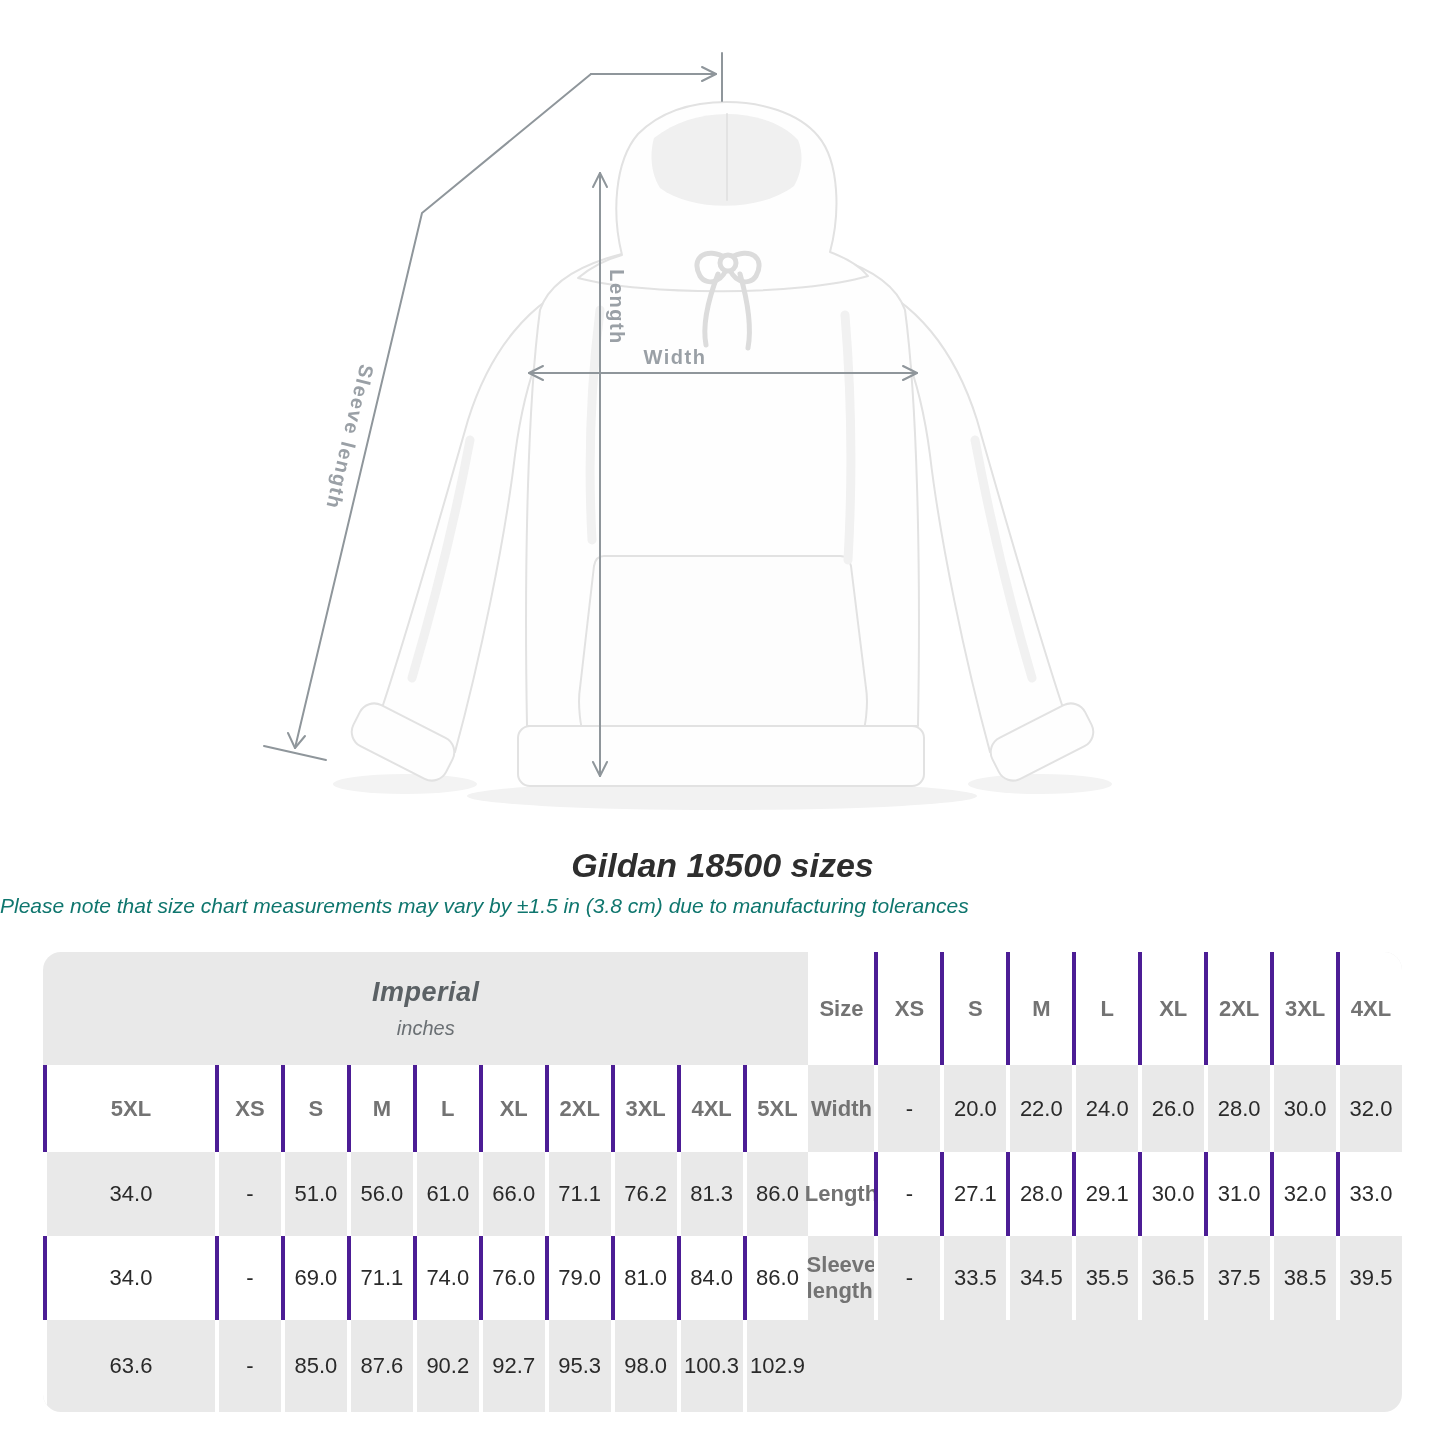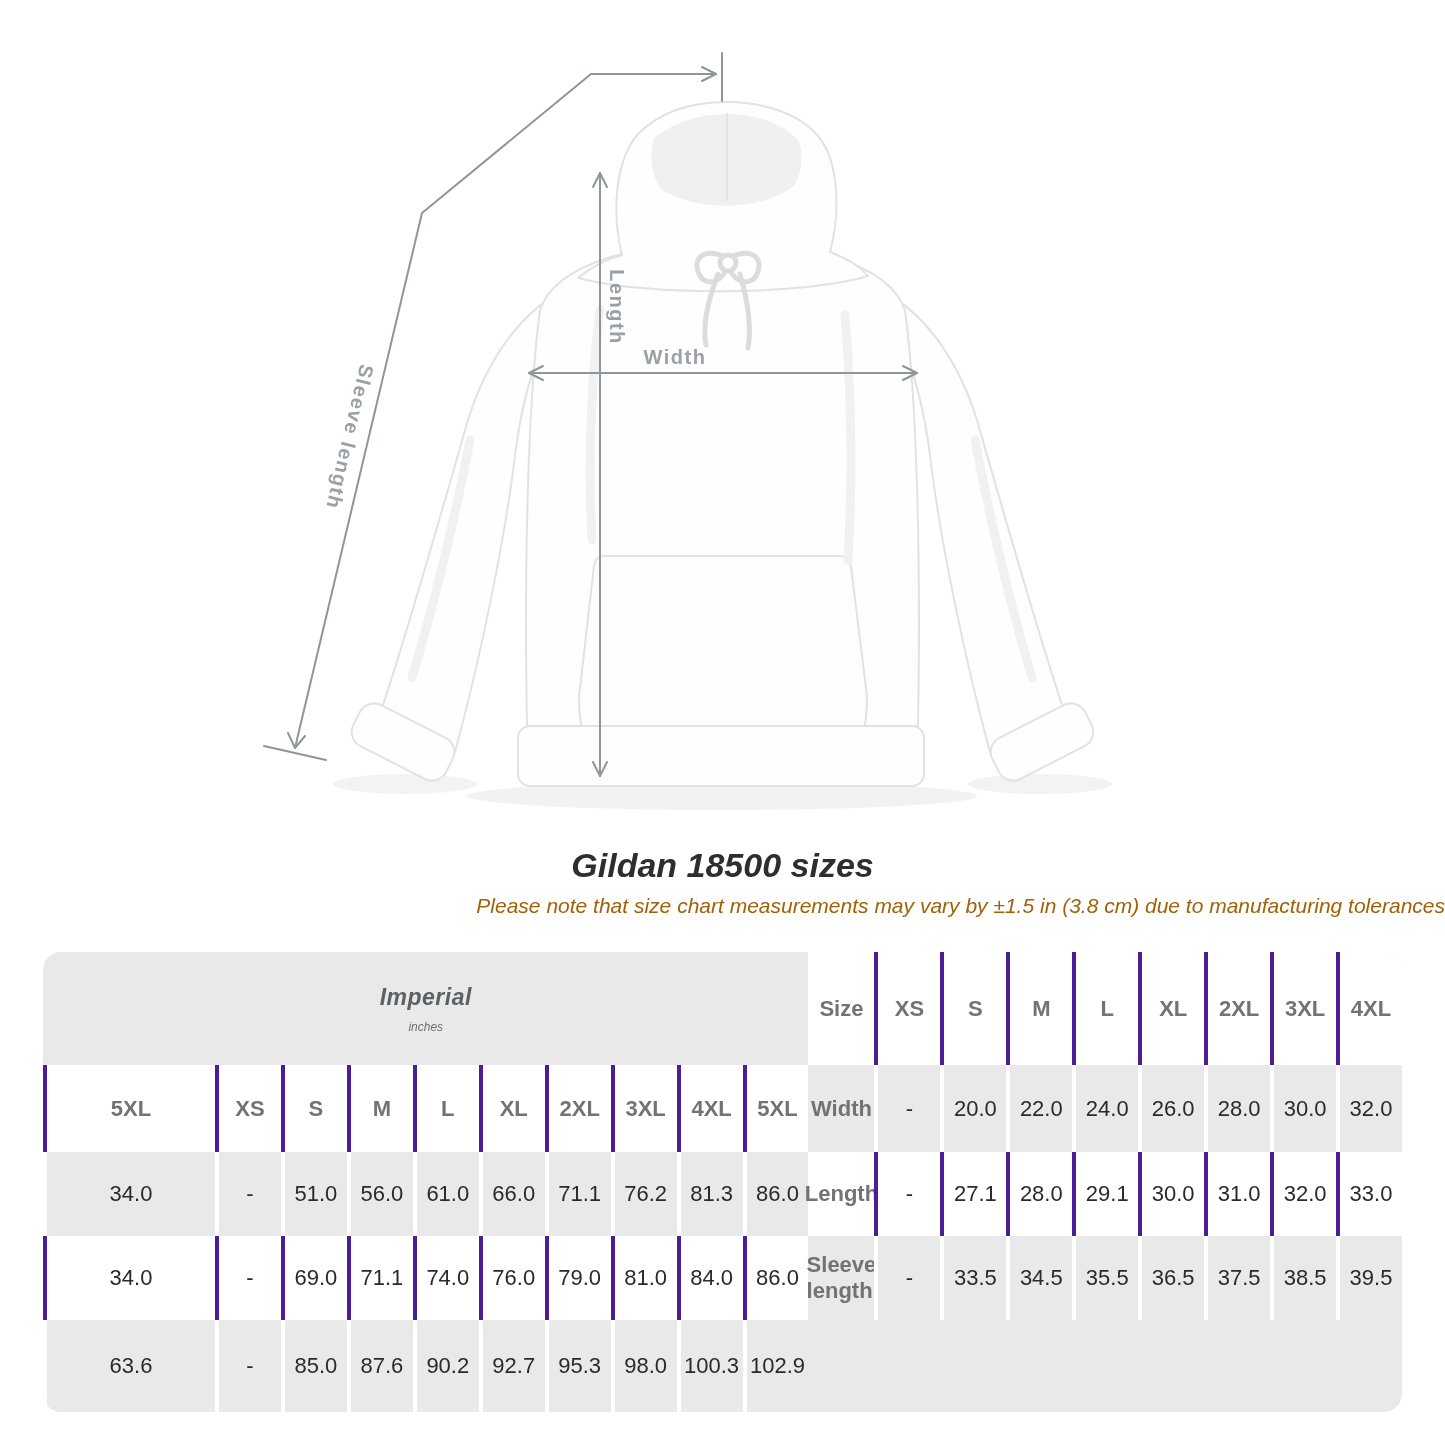--- a/index.html
+++ b/index.html
@@ -6,34 +6,34 @@
   body{font-family:"Liberation Sans",sans-serif;}
   .page{position:relative;width:1445px;height:1445px;background:#fff;overflow:hidden;}
 
   
   .diagram-svg{position:absolute;left:0;top:0;}
   .measure-label{font:bold 20px "Liberation Sans",sans-serif;letter-spacing:1.5px;}
 
   
   .title{position:absolute;left:0;top:846px;width:1445px;text-align:center;
          font-size:34px;font-weight:bold;color:#2e2e2e;font-style:italic;}
-  .subtitle{position:absolute;left:0;top:894px;width:1445px;text-align:right;
-            font-size:21px;font-style:italic;color:#a16207;}
+  .subtitle{position:absolute;left:0;top:894px;width:1445px;text-align:left;
+            font-size:21px;font-style:italic;color:#0f766e;}
 
   
   .size-table{position:absolute;left:43px;top:952px;width:1359px;height:460px;
               background:#e9e9e9;border-radius:18px;overflow:hidden;
               display:grid;grid-template-columns:172px repeat(18,1fr);
               grid-template-rows:113px 87px 84px 84px 92px;}
   .cell{display:flex;align-items:center;justify-content:center;min-width:0;}
   .band{flex-direction:column;gap:9px;}
   .band-imperial{grid-column:1 / span 10;}
   .band-metric{grid-column:11 / span 9;}
-  .gname{font-size:23px;font-weight:bold;font-style:italic;color:#5b6165;letter-spacing:.5px;}
-  .gunit{font-size:12px;font-style:italic;color:#6b7074;}
+  .gname{font-size:27px;font-weight:bold;font-style:italic;color:#5b6165;letter-spacing:.5px;}
+  .gunit{font-size:20px;font-style:italic;color:#6b7074;}
   .white{background:#ffffff;}
   .sep-g{border-left:4px solid #4c1d95;}
   .sep-w{border-left:4px solid #ffffff;}
   .hdr{font-size:22px;font-weight:bold;color:#737373;}
   .val{font-size:22px;color:#2a2a2a;}
 </style>
 </head>
 <body>
 
 <div class="page">

